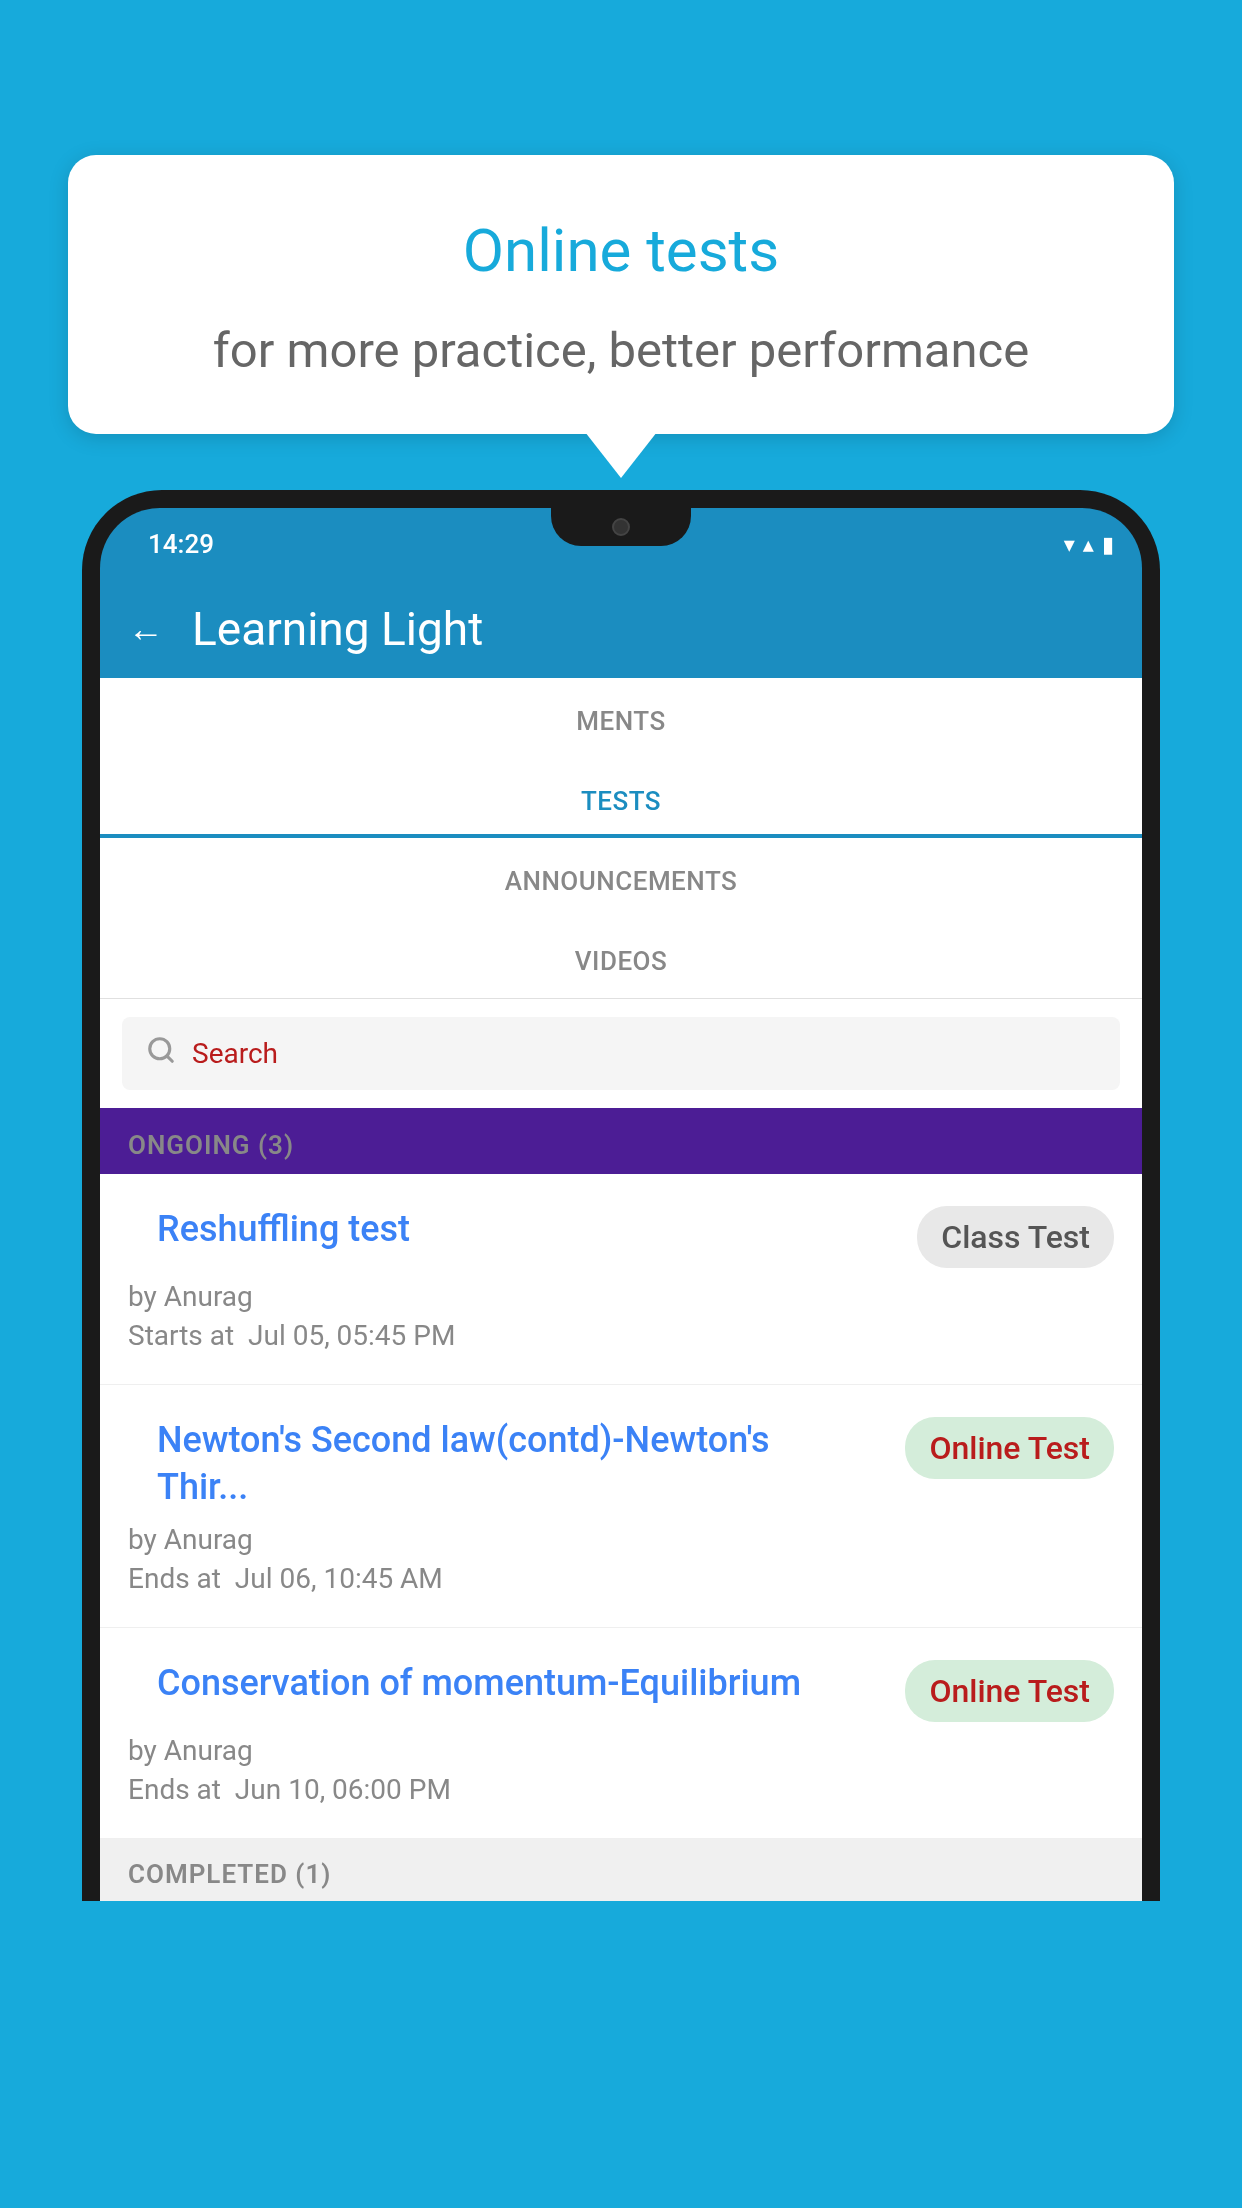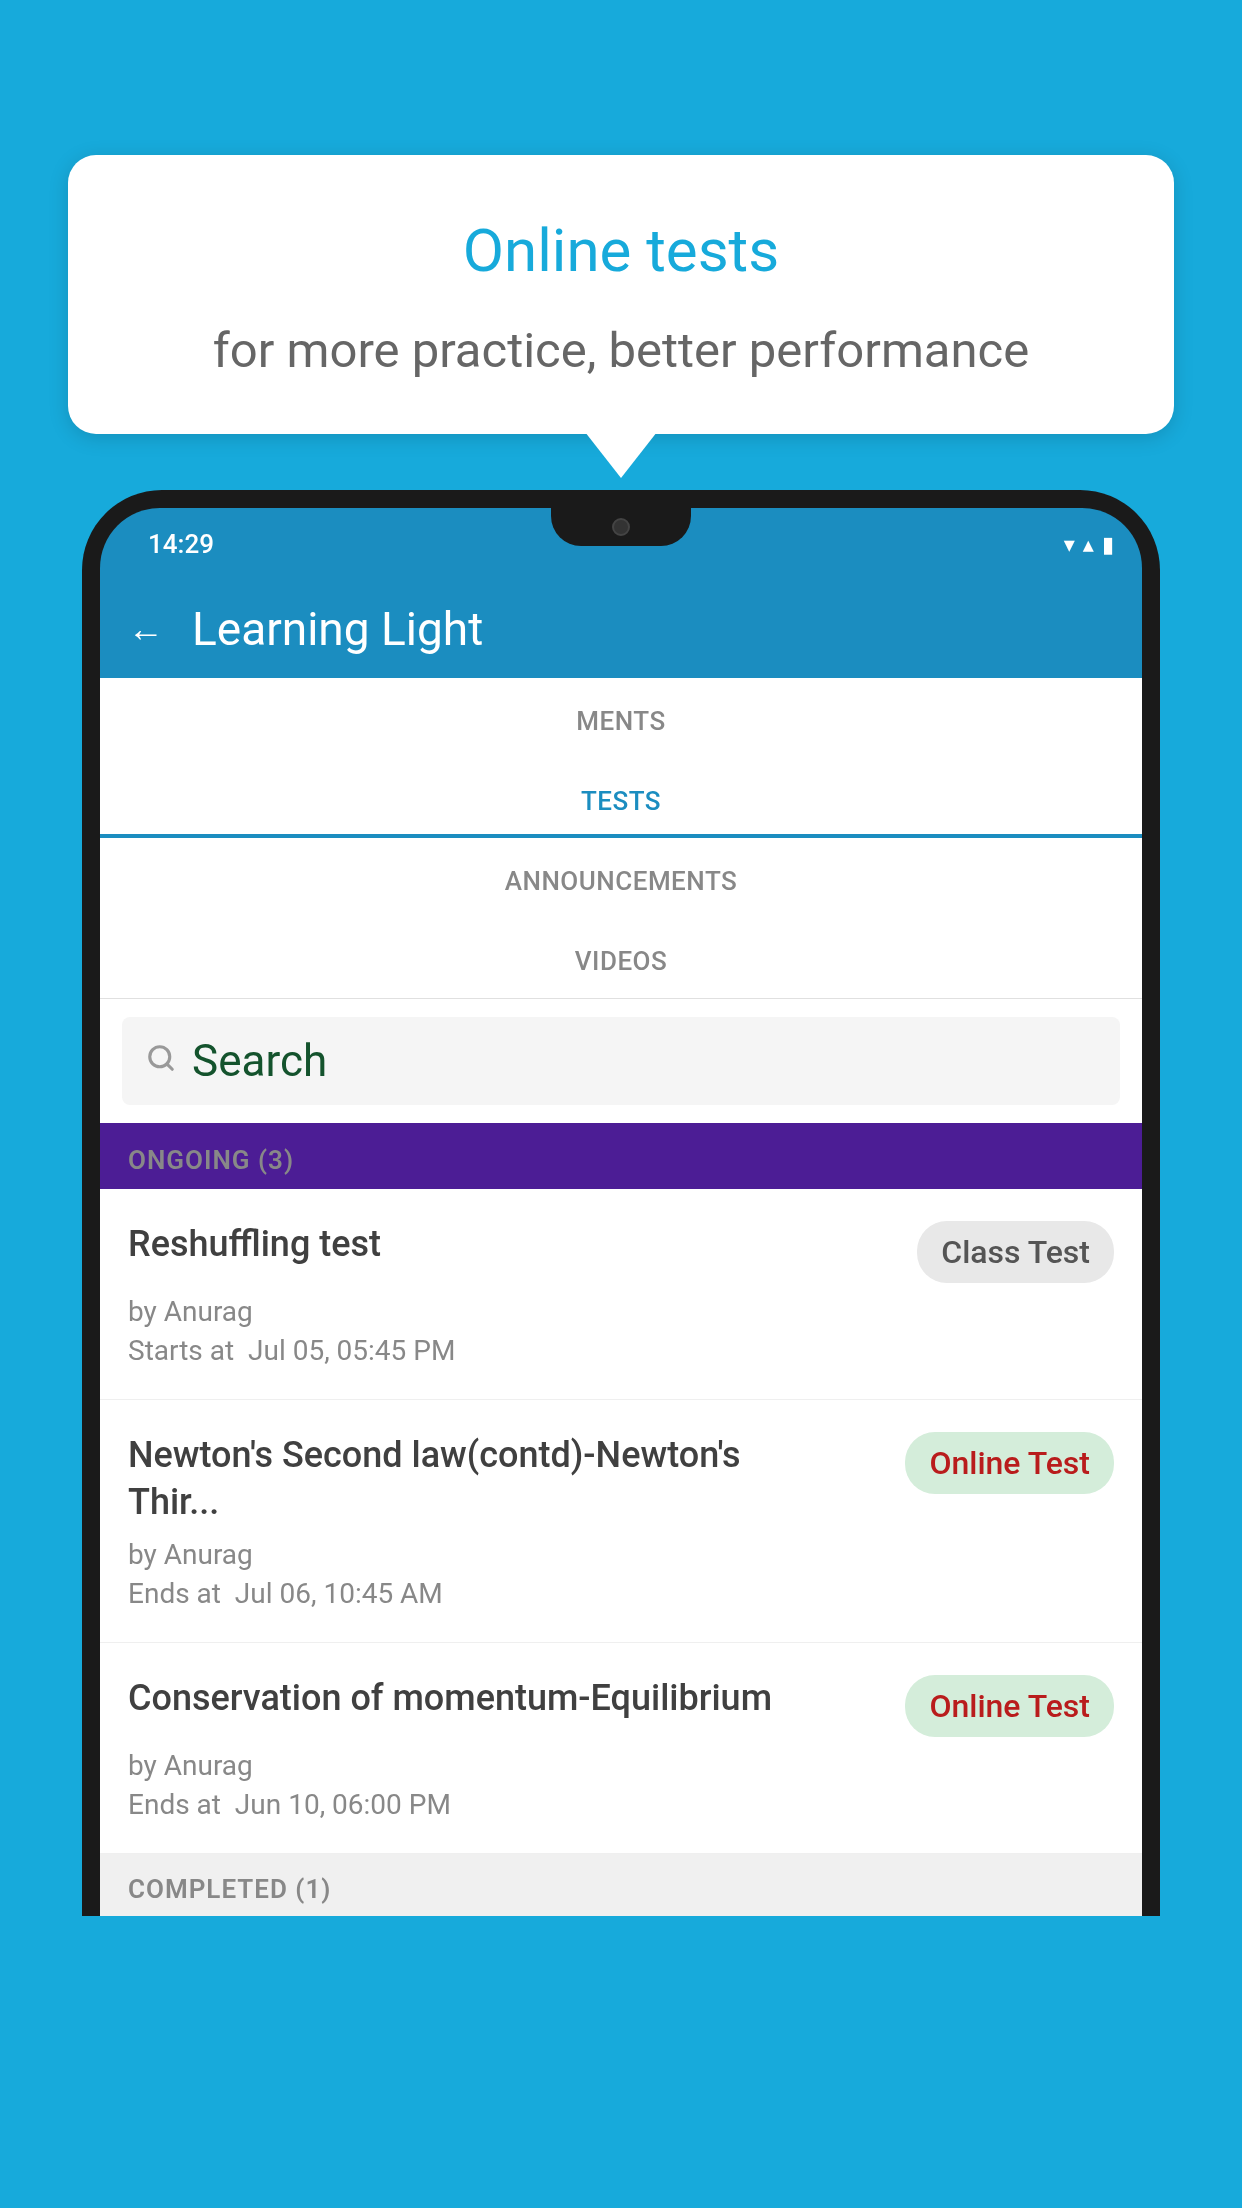--- a/index.html
+++ b/index.html
@@ -178,22 +178,22 @@
       display: flex;
       align-items: center;
       padding: 18px 24px;
       gap: 16px;
     }
     .search-icon-svg {
       color: #999;
       font-size: 30px;
     }
     .search-placeholder {
-      color: #14532d;
-      font-size: 44px;
+      color: #b91c1c;
+      font-size: 28px;
     }
 
     
     .section-header {
       padding: 22px 28px 14px;
       background: #4c1d95;
     }
     .section-title {
       font-size: 26px;
       color: #888;
@@ -209,24 +209,25 @@
       border-bottom: 1px solid #efefef;
     }
     .test-card-top {
       display: flex;
       justify-content: space-between;
       align-items: flex-start;
       margin-bottom: 12px;
     }
     .test-name {
       font-size: 36px;
-      color: #404040;
+      color: #3b82f6;
       font-weight: 500;
       max-width: 68%;
       line-height: 1.3;
+      margin-left: 29px;
     }
     .test-badge {
       border-radius: 30px;
       padding: 12px 24px;
       font-size: 32px;
       font-weight: 500;
       white-space: nowrap;
     }
     .badge-class {
       background: #e8e8e8;

